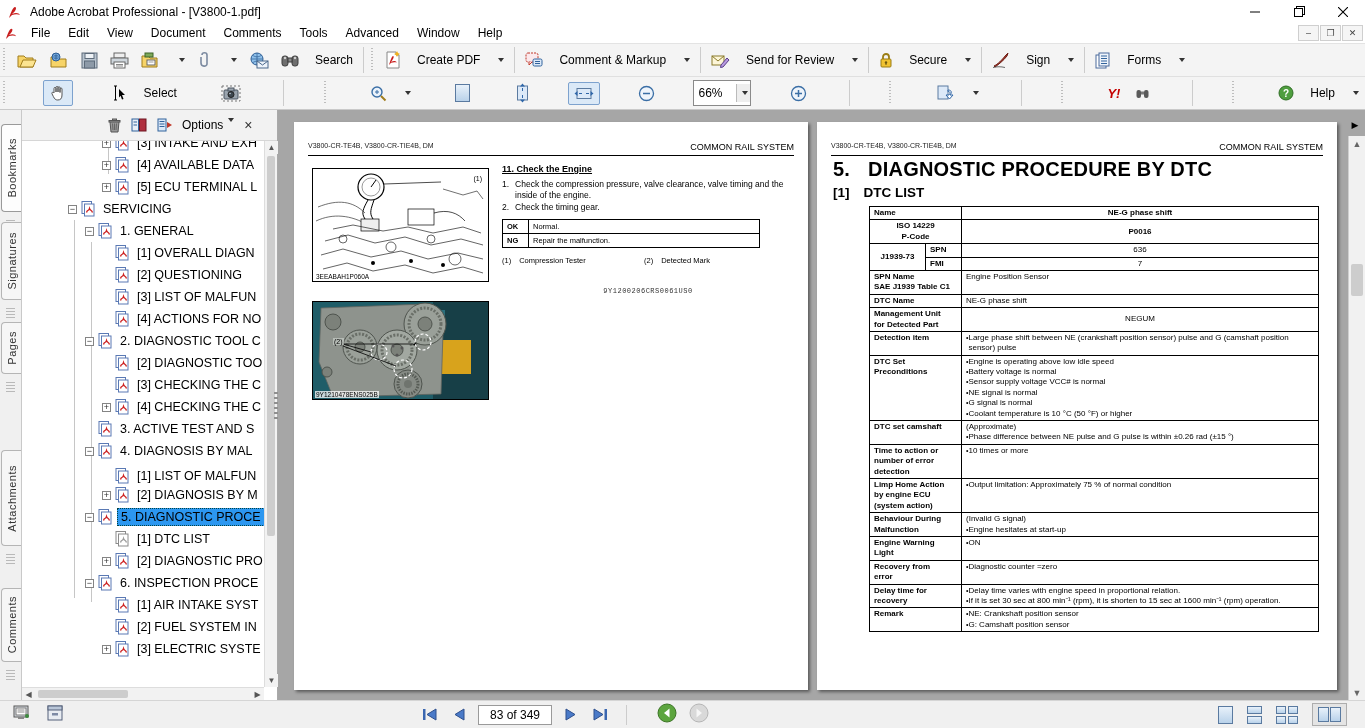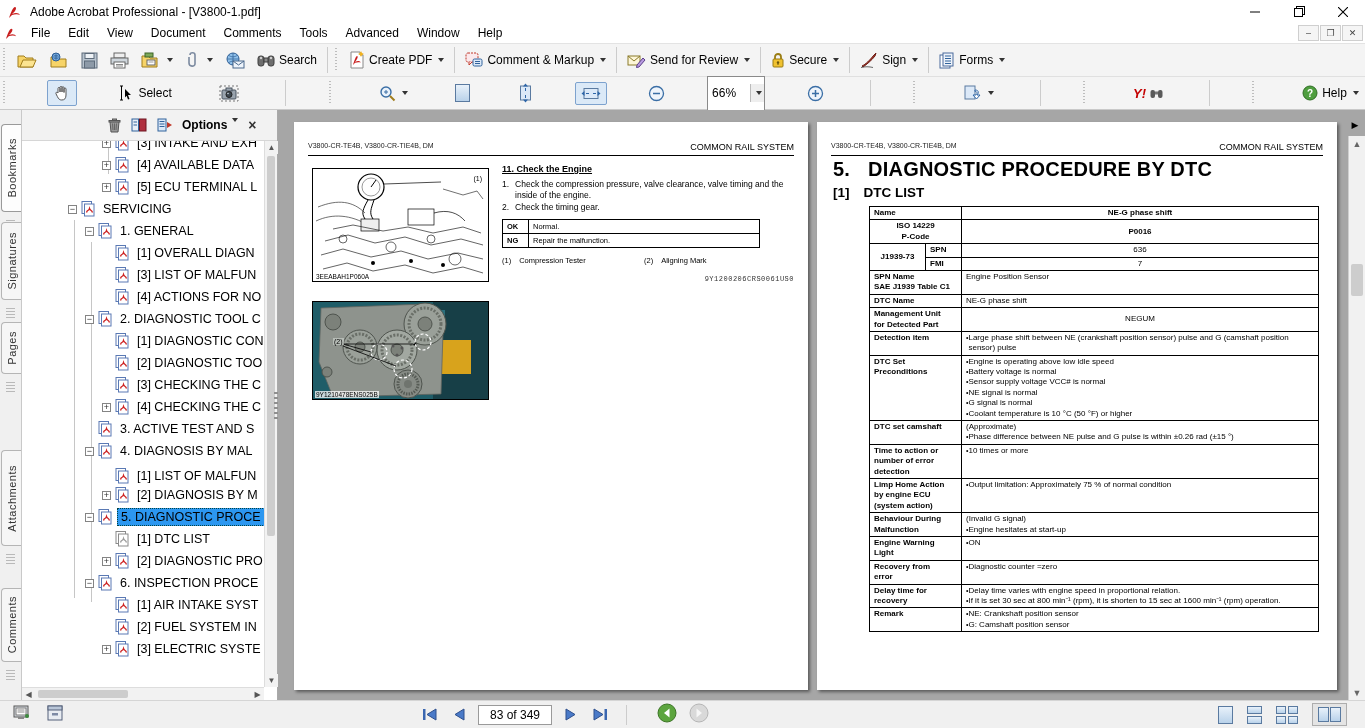--- a/index.html
+++ b/index.html
@@ -23,26 +23,26 @@
                         font-size:9px; display:flex; align-items:center; justify-content:center; color:#444; }
 
   
   .toolbar { position:absolute; left:0; width:100%; background:#f4f4f4; display:flex; align-items:center; }
   #toolbar1 { top:44px; height:33px; border-bottom:1px solid #e0e0e0; }
   #toolbar2 { top:77px; height:33px; border-bottom:1px solid #c9c9c9;justify-content:space-between; }
   .grip { width:5px; height:24px; margin:0 3px;
           background:repeating-linear-gradient(to bottom,#bdbdbd 0 1px,transparent 1px 3px);
           background-size:2px 100%; background-repeat:repeat-y; }
   .tsep { width:1px; height:26px; background:#cccccc; margin:0 4px; }
-  .tbtn { display:flex; align-items:center; gap:4px; padding:3px 5px; border:1px solid transparent;
+  .tbtn { display:flex; align-items:center; gap:16px; padding:3px 5px; border:1px solid transparent;
           border-radius:2px; font-size:12px; white-space:nowrap; }
   .tbtn.pressed { border:1px solid #7da2ce; background:#dbe9f7; }
   .dd { width:0; height:0; border-left:3px solid transparent; border-right:3px solid transparent;
         border-top:4px solid #333; margin-left:2px; }
-  .combo { display:flex; align-items:center; border:1px solid #8a8a8a; background:#fff; height:35px; }
+  .combo { display:flex; align-items:center; border:1px solid #8a8a8a; background:#fff; height:26px; }
   .combo input { border:none; width:42px; height:18px; font-size:12px; padding-left:4px;
                  font-family:"Liberation Sans",sans-serif; }
   .combo .cbtn { width:14px; height:18px; display:flex; align-items:center; justify-content:center;
                  background:#eee; border-left:1px solid #bbb; }
   .icon16 { width:18px; height:18px; display:inline-flex; align-items:center; justify-content:center; }
 
   
   #main { position:absolute; left:0; top:110px; width:1365px; height:590px; display:flex; }
 
   
@@ -51,21 +51,21 @@
           border-radius:4px 0 0 4px; background:#f6f6f6; display:flex; align-items:center; justify-content:center; }
   .vtab.active { background:#fdfdfd; border-color:#9a9a9a; }
   .vtab span { writing-mode:vertical-rl; transform:rotate(180deg); font-size:11px; color:#333; letter-spacing:0.5px; }
   .ridge { position:absolute; left:6px; width:9px; height:11px;
            background:repeating-linear-gradient(to bottom,#b9b9b9 0 1px,transparent 1px 3px); }
 
   
   #bmpanel { width:256px; background:#fff; border-right:1px solid #a9a9a9; position:relative; }
   #bmheader { height:31px; background:#f2f2f2; border-bottom:1px solid #d6d6d6; display:flex;
               align-items:center; gap:10px; padding-left:86px; font-size:12px; }
-  #bmheader .hbtn { display:flex; align-items:flex-start; gap:3px;font-weight:bold; }
+  #bmheader .hbtn { display:flex; align-items:flex-start; gap:3px; }
   #bmlist { position:absolute; left:0; top:31px; right:13px; bottom:13px; overflow:hidden; padding-top:0; }
   #bmlist-inner { margin-top:-9px; position:relative; }
   .treeline { position:absolute; width:1px; background:#c6c6c6; }
   .bmrow { height:22px; display:flex; align-items:center; white-space:nowrap; position:relative; }
   .bmrow .exp { width:9px; height:9px; border:1px solid #848484; background:#fff; font-size:9px;
                 line-height:7px; text-align:center; margin-right:4px; flex:0 0 auto; color:#333; }
   .bmrow .expspacer { width:13px; flex:0 0 auto; }
   .bmrow .bmicon { margin-right:4px; flex:0 0 auto; display:inline-flex; }
   .bmrow .lbl { font-size:12.5px; padding:1px 3px; }
   .bmrow.sel .lbl { background:#2c97f0; border:1px dotted #044; }
@@ -97,21 +97,21 @@
             padding:0 1px; }
   #lp-right { position:absolute; left:208px; top:42px; width:292px; }
   #lp-title { font-size:9px; font-weight:bold; text-decoration:underline; margin-bottom:5px; }
   .step { display:flex; gap:6px; font-size:8.5px; line-height:1.3; margin-bottom:1px; }
   .okng { border-collapse:collapse; margin-top:6px; width:258px; }
   .okng td { border:1px solid #000; font-size:7.5px; padding:2px 4px; }
   .okng td.k { width:26px; font-weight:bold; }
   #legend { display:flex; margin-top:8px; font-size:7.5px; gap:0; }
   #legend .leg { display:flex; gap:8px; }
   #legend .leg:first-child { width:142px; }
-  #lp-code { text-align:right; margin-top:10px; }
+  #lp-code { text-align:center; margin-top:22px; }
 
   
   #rp-title { position:absolute; left:16px; top:36px; font-size:20px; font-weight:bold; letter-spacing:0.2px; }
   #rp-title .num { margin-right:18px; }
   #rp-sub { position:absolute; left:16px; top:63px; font-size:13.5px; font-weight:bold; }
   #rp-sub .num { margin-right:14px; }
   #dtc { position:absolute; left:52px; top:84px; width:450px; border-collapse:collapse; }
   #dtc td { border:1px solid #000; font-size:8px; line-height:1.3; padding:1px 4px; vertical-align:top; }
   #dtc td.lab { font-weight:bold; white-space:pre-line; width:92px; }
   #dtc td.subk { font-weight:bold; width:36px; }
@@ -562,20 +562,31 @@
             </div>
             <div class="bmrow" style="padding-left: 80px;">
               <span class="expspacer"></span>
               <span class="bmicon">
                 <svg width="15" height="16" viewBox="0 0 15 16">
                   <rect x="1" y="0.5" width="9.5" height="12" fill="#fff" stroke="#5a79b4"></rect>
                   <rect x="3.5" y="3" width="9.5" height="12" fill="#fff" stroke="#5a79b4"></rect>
                   <path d="M5.5 11.5 C6.5 7.5,7.5 11,8.5 7.5 C9.2 10,10.5 8.5,11.5 11.5" fill="none" stroke="#cc2020" stroke-width="1.3"></path>
                 </svg>
               </span>
+              <span class="lbl">[2] QUESTIONING</span>
+            </div>
+            <div class="bmrow" style="padding-left: 80px;">
+              <span class="expspacer"></span>
+              <span class="bmicon">
+                <svg width="15" height="16" viewBox="0 0 15 16">
+                  <rect x="1" y="0.5" width="9.5" height="12" fill="#fff" stroke="#5a79b4"></rect>
+                  <rect x="3.5" y="3" width="9.5" height="12" fill="#fff" stroke="#5a79b4"></rect>
+                  <path d="M5.5 11.5 C6.5 7.5,7.5 11,8.5 7.5 C9.2 10,10.5 8.5,11.5 11.5" fill="none" stroke="#cc2020" stroke-width="1.3"></path>
+                </svg>
+              </span>
               <span class="lbl">[3] LIST OF MALFUN</span>
             </div>
             <div class="bmrow" style="padding-left: 80px;">
               <span class="expspacer"></span>
               <span class="bmicon">
                 <svg width="15" height="16" viewBox="0 0 15 16">
                   <rect x="1" y="0.5" width="9.5" height="12" fill="#fff" stroke="#5a79b4"></rect>
                   <rect x="3.5" y="3" width="9.5" height="12" fill="#fff" stroke="#5a79b4"></rect>
                   <path d="M5.5 11.5 C6.5 7.5,7.5 11,8.5 7.5 C9.2 10,10.5 8.5,11.5 11.5" fill="none" stroke="#cc2020" stroke-width="1.3"></path>
                 </svg>
@@ -585,31 +596,20 @@
             <div class="bmrow" style="padding-left: 63px;">
               <span class="exp">−</span>
               <span class="bmicon">
                 <svg width="15" height="16" viewBox="0 0 15 16">
                   <rect x="1" y="0.5" width="9.5" height="12" fill="#fff" stroke="#5a79b4"></rect>
                   <rect x="3.5" y="3" width="9.5" height="12" fill="#fff" stroke="#5a79b4"></rect>
                   <path d="M5.5 11.5 C6.5 7.5,7.5 11,8.5 7.5 C9.2 10,10.5 8.5,11.5 11.5" fill="none" stroke="#cc2020" stroke-width="1.3"></path>
                 </svg>
               </span>
               <span class="lbl">2. DIAGNOSTIC TOOL C</span>
-            </div>
-            <div class="bmrow" style="padding-left: 80px;">
-              <span class="expspacer"></span>
-              <span class="bmicon">
-                <svg width="15" height="16" viewBox="0 0 15 16">
-                  <rect x="1" y="0.5" width="9.5" height="12" fill="#fff" stroke="#5a79b4"></rect>
-                  <rect x="3.5" y="3" width="9.5" height="12" fill="#fff" stroke="#5a79b4"></rect>
-                  <path d="M5.5 11.5 C6.5 7.5,7.5 11,8.5 7.5 C9.2 10,10.5 8.5,11.5 11.5" fill="none" stroke="#cc2020" stroke-width="1.3"></path>
-                </svg>
-              </span>
-              <span class="lbl">[1] DIAGNOSTIC CON</span>
             </div>
             <div class="bmrow" style="padding-left: 80px;">
               <span class="expspacer"></span>
               <span class="bmicon">
                 <svg width="15" height="16" viewBox="0 0 15 16">
                   <rect x="1" y="0.5" width="9.5" height="12" fill="#fff" stroke="#5a79b4"></rect>
                   <rect x="3.5" y="3" width="9.5" height="12" fill="#fff" stroke="#5a79b4"></rect>
                   <path d="M5.5 11.5 C6.5 7.5,7.5 11,8.5 7.5 C9.2 10,10.5 8.5,11.5 11.5" fill="none" stroke="#cc2020" stroke-width="1.3"></path>
                 </svg>
               </span>
@@ -868,21 +868,21 @@
                 </tr>
               </tbody>
             </table>
         <div id="legend">
               <span class="leg">
                 <span>(1)</span>
                 <span>Compression Tester</span>
               </span>
               <span class="leg">
                 <span>(2)</span>
-                <span>Aligning Mark</span>
+                <span>Detected Mark</span>
               </span>
             </div>
         <div id="lp-code" class="codefont">9Y1200206CRS0061US0</div>
       </div>
     </div>
 
     <div class="page" id="pageR">
       <div class="pghead">
         <span class="hl">V3800-CR-TE4B, V3800-CR-TIE4B, DM</span>
         <span class="hr2">COMMON RAIL SYSTEM</span>

